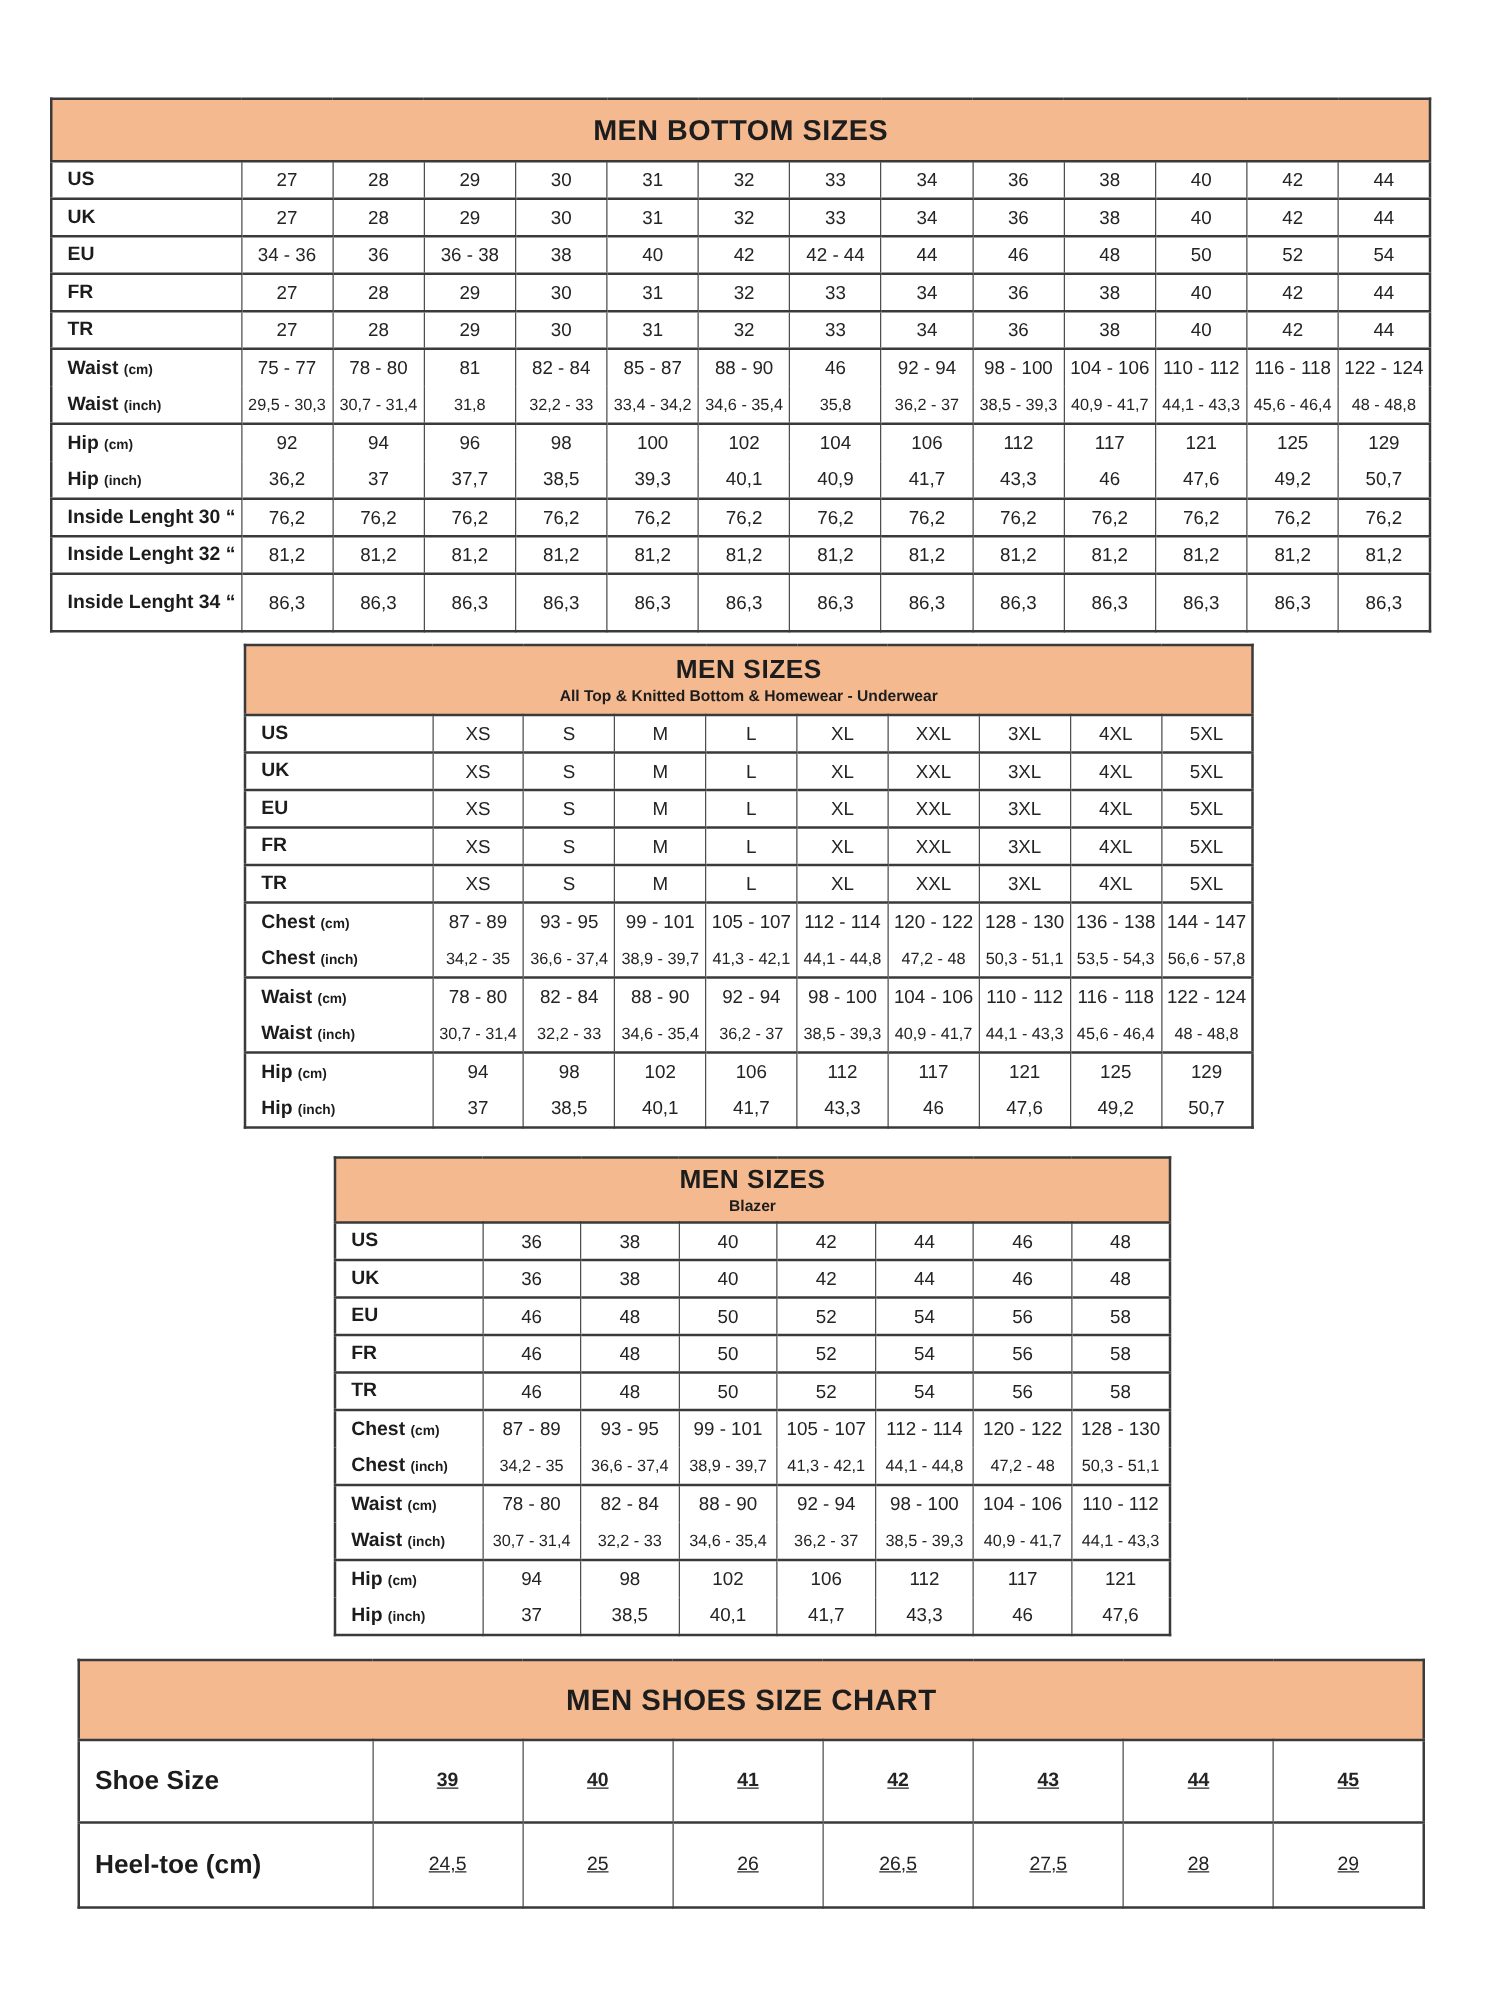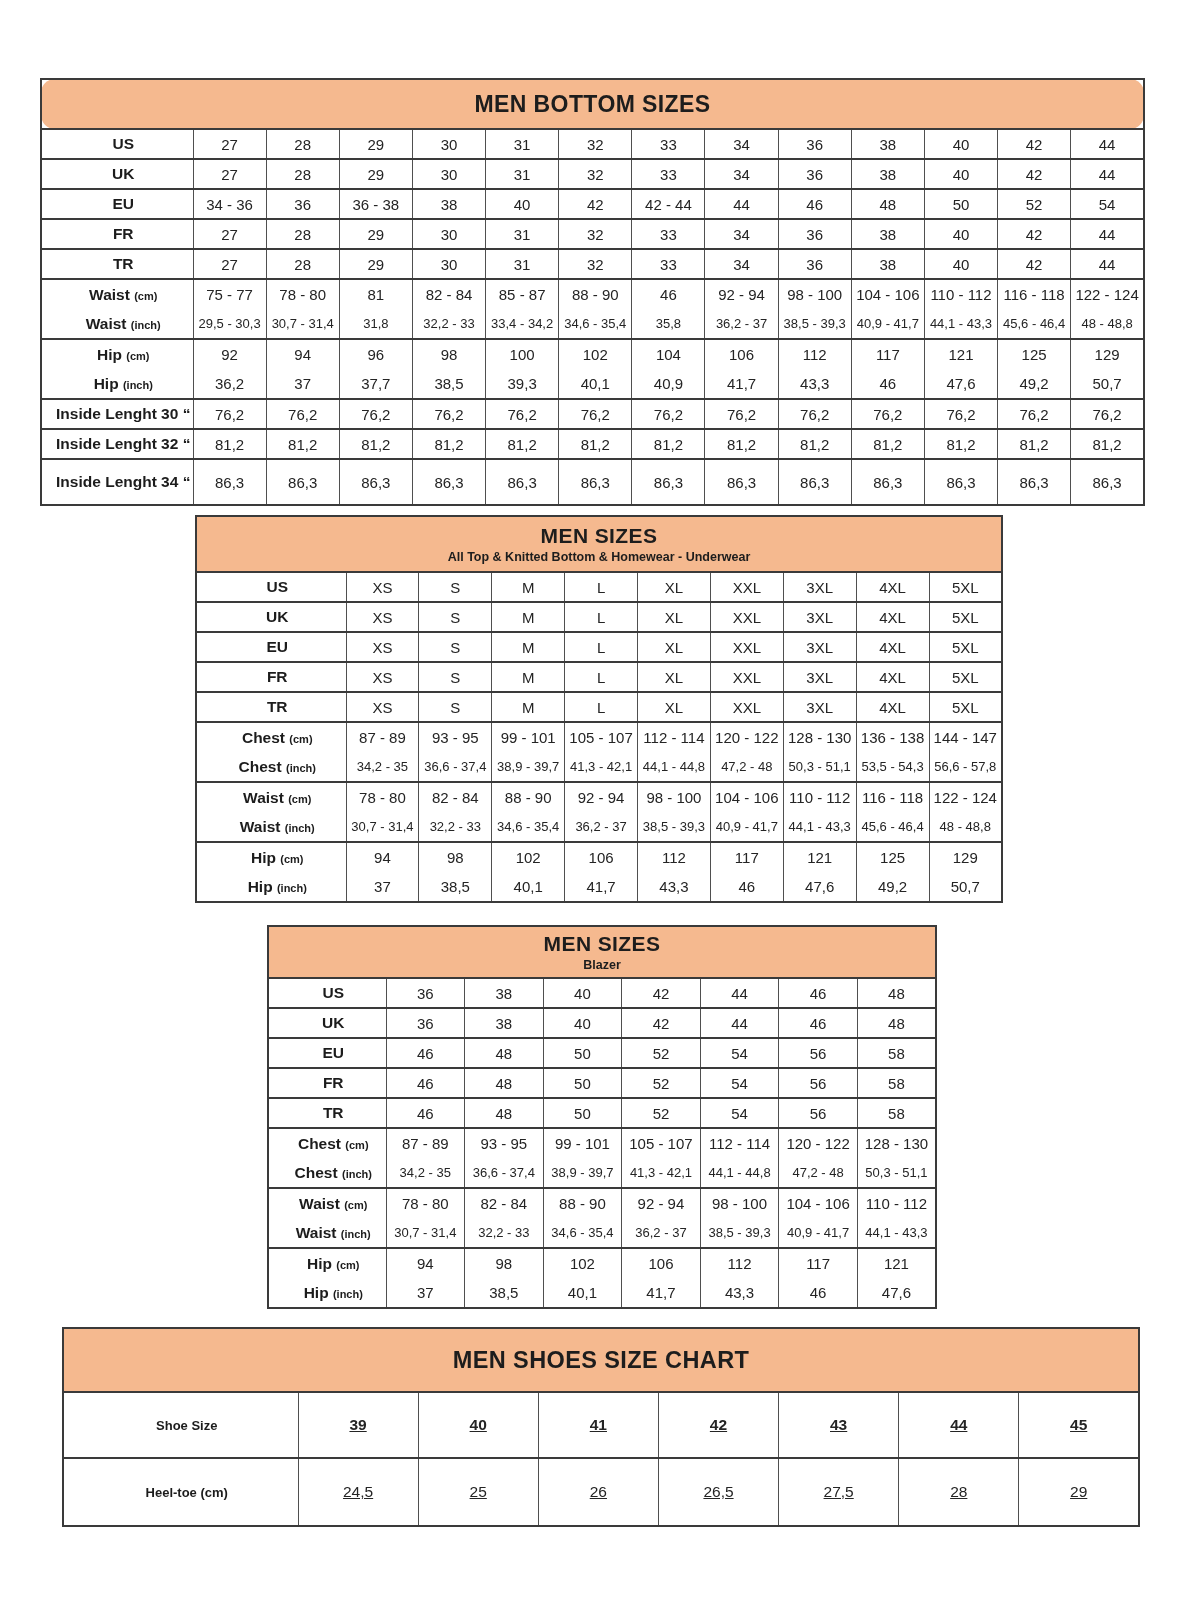--- a/index.html
+++ b/index.html
@@ -18,34 +18,34 @@
     background: var(--header-bg, #F5B98F);
     border-bottom:2.5px solid #3a3a3a;
     text-align:center; vertical-align:middle;
   }
   .tbl-title { font-weight:700; color:#1d1d1d; font-size:21px; letter-spacing:0.4px; }
   .tbl-subtitle { font-weight:700; color:#1d1d1d; font-size:12.5px; margin-top:2px; }
 
   tbody tr:first-child > th, tbody tr:first-child > td { border-top:2px solid #3a3a3a; }
   td.cell { border-left:1.5px solid #4f4f4f; text-align:center; vertical-align:middle;
             font-size:15px; color:#242424; overflow:hidden; white-space:nowrap; }
-  th.rowlabel { text-align:center; vertical-align:middle; padding-left:12px;
+  th.rowlabel { text-align:left; vertical-align:middle; padding-left:12px;
                 font-size:15.5px; font-weight:700; color:#1c1c1c; white-space:nowrap; }
   .unit { font-size:11px; font-weight:700; }
   tr.small td.cell { font-size:13px; }
   tr.boldvals td.cell { font-weight:700; font-size:16.5px; }
 
   table[data-table="bottom_sizes"] { left:40px;  top:78px;   width:1105px; }
   table[data-table="tops"]         { left:195px; top:515px;  width:808px; }
   table[data-table="blazer"]       { left:267px; top:925px;  width:670px; }
   table[data-table="shoes"]        { left:62px;  top:1327px; width:1078px; }
 
   table[data-table="bottom_sizes"] .tbl-title { font-size:23px; }
   table[data-table="shoes"] .tbl-title { font-size:23.5px; }
-  table[data-table="shoes"] th.rowlabel { font-size:13px; }
+  table[data-table="shoes"] th.rowlabel { font-size:21px; }
   table[data-table="shoes"] td.cell { font-size:15.5px;text-decoration:underline; }
 </style>
 </head>
 <body>
 
 <div class="page">
   <table class="size-table" data-table="bottom_sizes">
       <colgroup>
         <col style="width: 152px;">
         <col>
@@ -57,21 +57,21 @@
         <col>
         <col>
         <col>
         <col>
         <col>
         <col>
         <col>
       </colgroup>
       <thead>
         <tr>
-          <th class="tbl-header" colspan="14" style="height: 50px; border-radius: 14px;">
+          <th class="tbl-header" colspan="14" style="height: 50px;">
             <div class="tbl-title">MEN BOTTOM SIZES</div>
           </th>
         </tr>
       </thead>
       <tbody>
         <tr style="height: 30px;">
           <th class="rowlabel"><span>US</span></th>
           <td class="cell">27</td>
           <td class="cell">28</td>
           <td class="cell">29</td>

